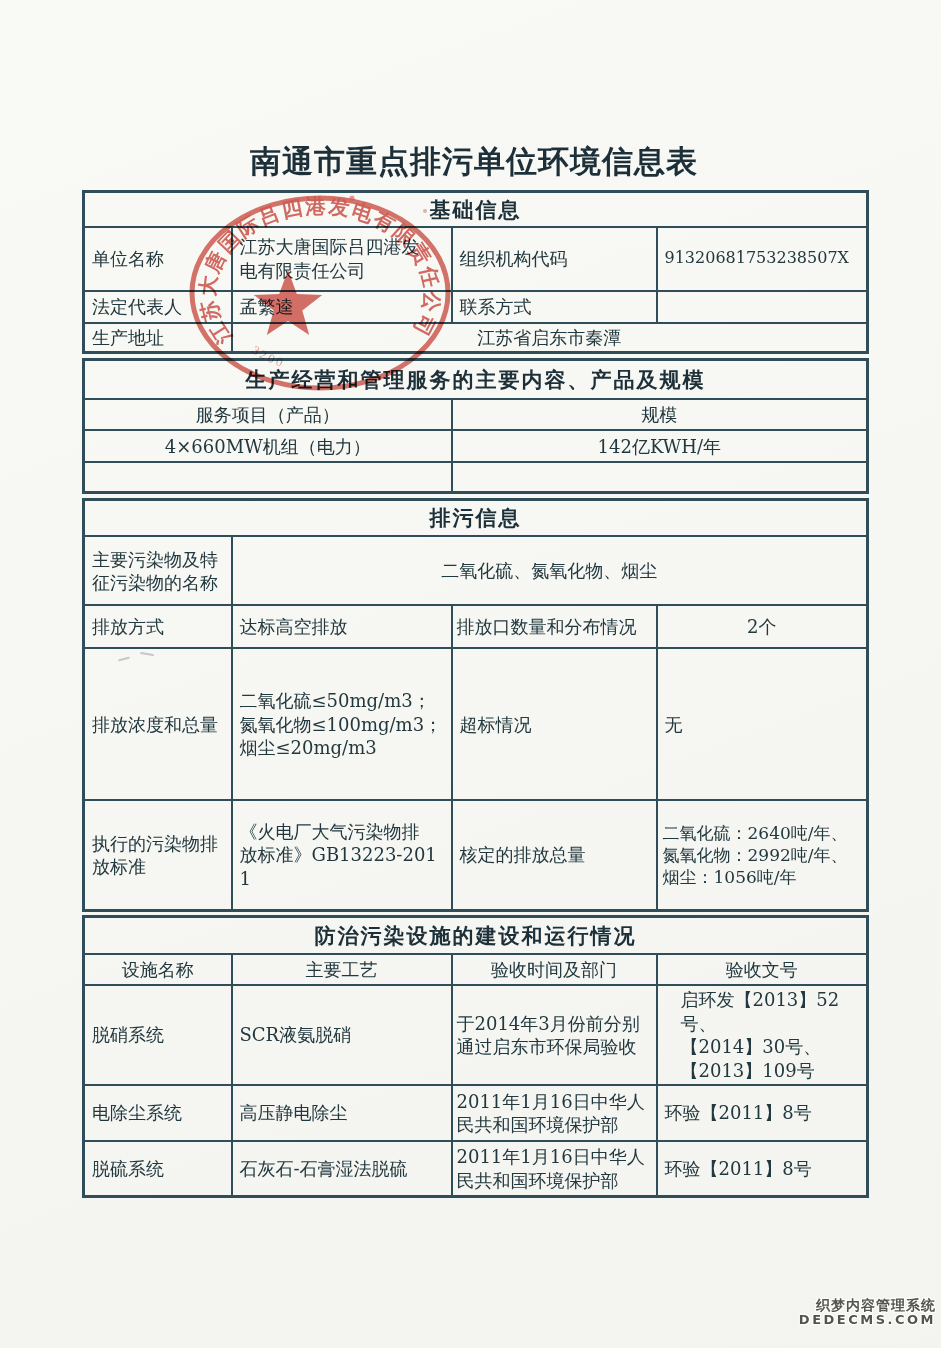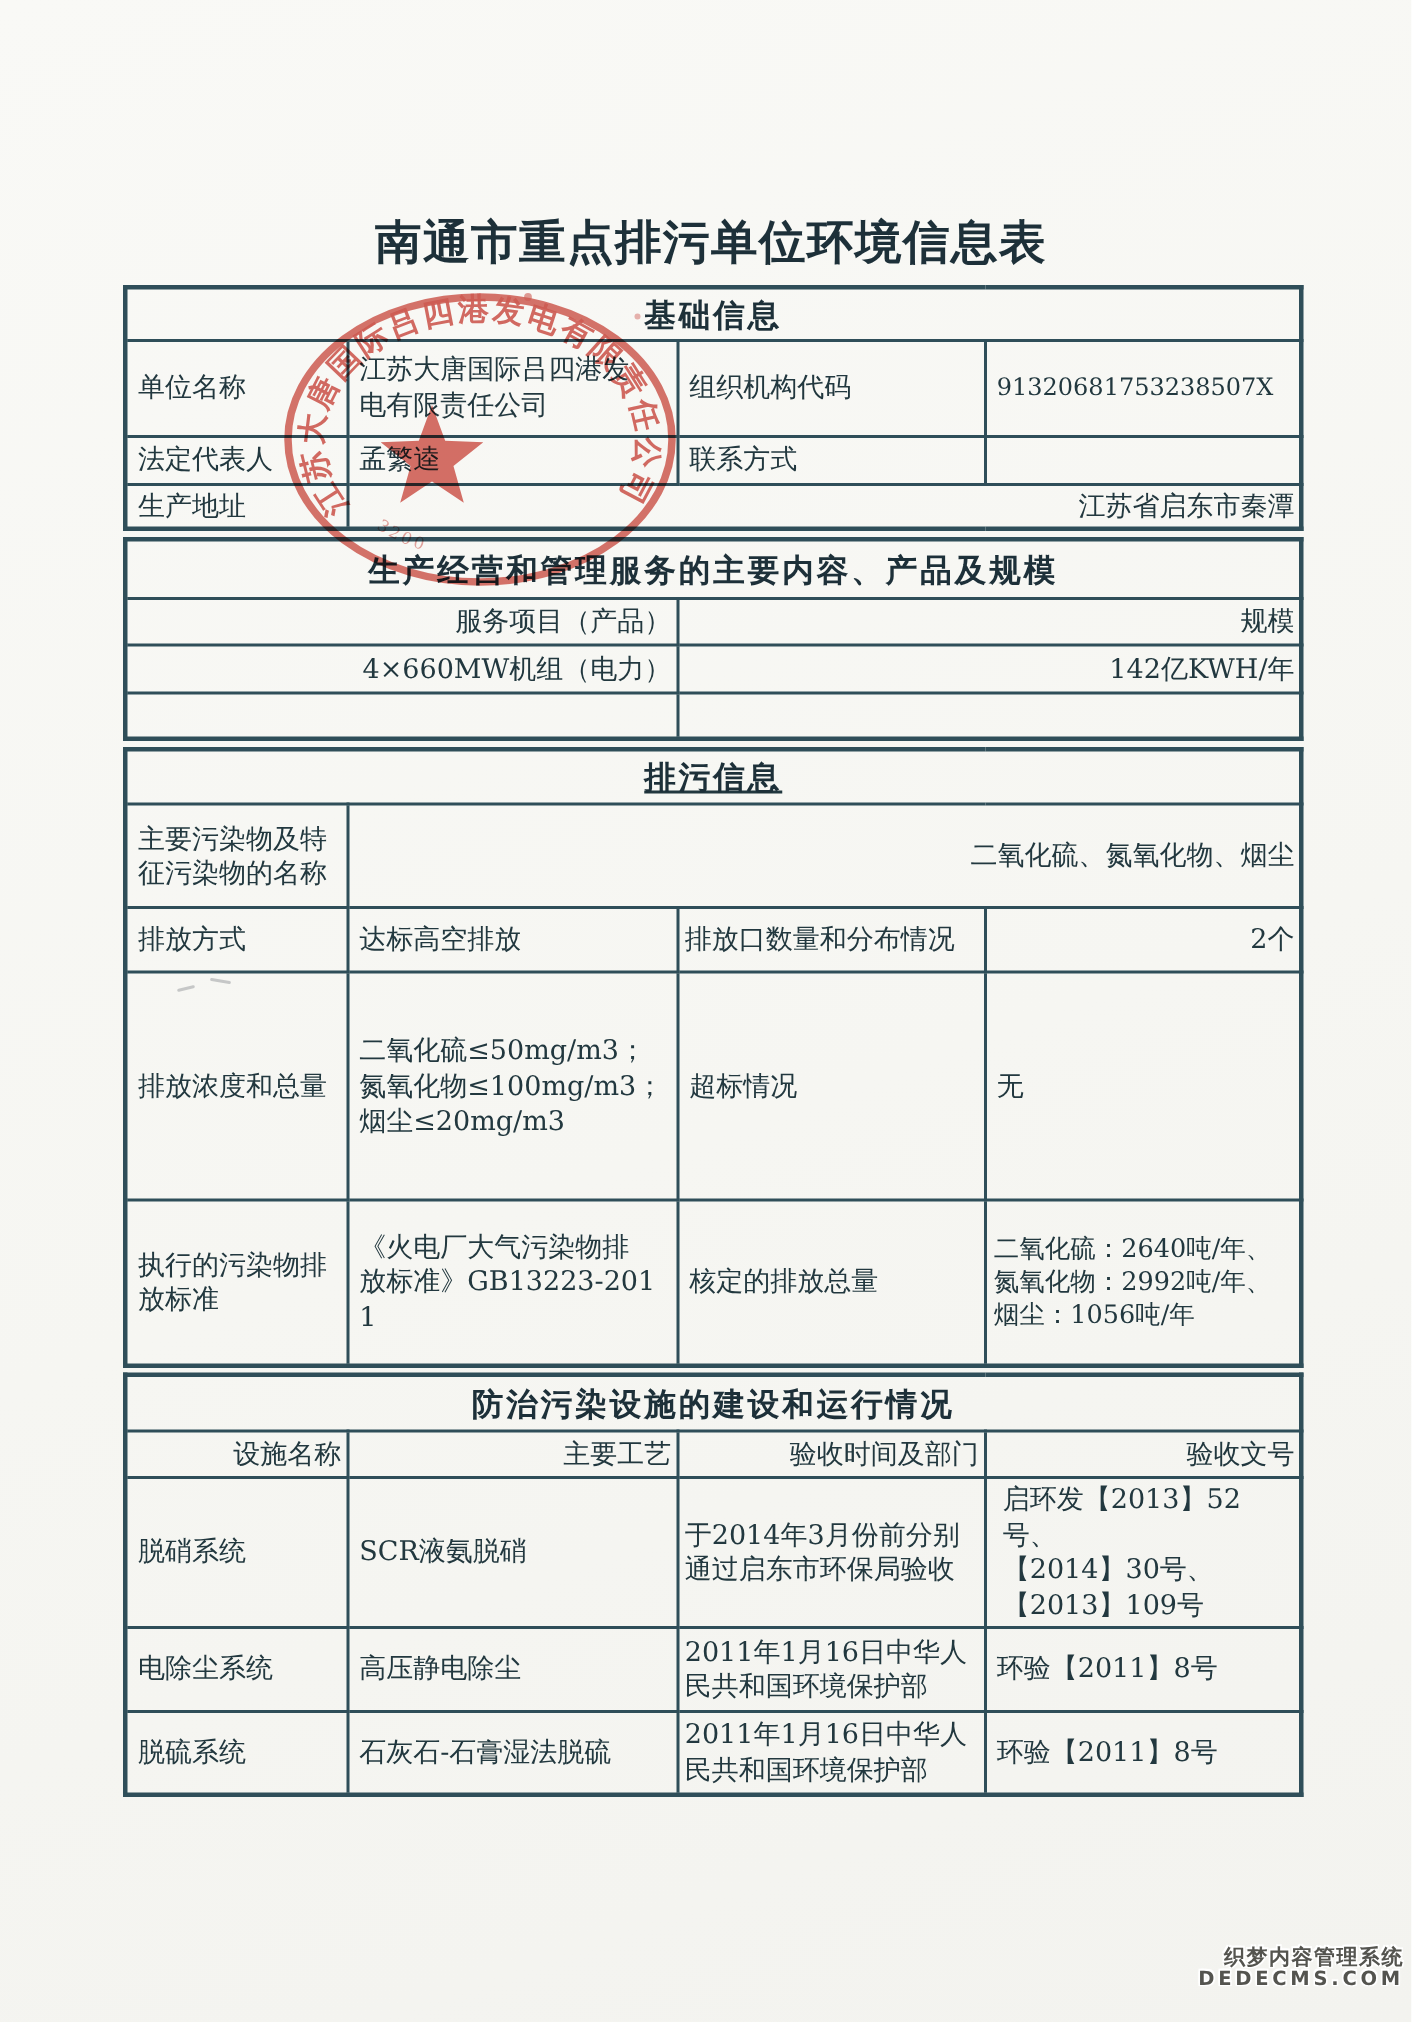--- a/index.html
+++ b/index.html
@@ -25,26 +25,26 @@
     border:2px solid #2f4e59;
     font-size:18px;font-weight:normal;
     padding:2px 7px;line-height:1.3;
     word-break:break-all;vertical-align:middle;
     color:#22383f;
   }
   .sec-heading{
     font-size:21px;font-weight:bold;text-align:center;
     letter-spacing:2px;color:#1d3039;padding:2px;
   }
-  .center{text-align:right;padding:2px 3px;}
+  .center{text-align:center;padding:2px 3px;}
   .prelines{white-space:pre-line;}
   
   .h-sec1{height:35px;}  .h-r-unit{height:64px;}  .h-r-legal{height:32px;} .h-r-addr{height:15px;}
   .h-sec2{height:40px;}  .h-r-prodhead{height:31px;} .h-r-prod{height:32px;} .h-r-empty{height:30px;}
-  .h-sec3{height:37px;text-decoration:underline;}  .h-r-pollut{height:69px;} .h-r-method{height:43px;}
+  .h-sec3{height:37px;}  .h-r-pollut{height:69px;} .h-r-method{height:43px;}
   .h-r-conc{height:152px;} .h-r-std{height:110px;}
   .h-sec4{height:38px;}  .h-r-fachead{height:31px;} .h-r-fac1{height:85px;}
   .h-r-fac2{height:56px;} .h-r-fac3{height:56px;margin-top:20px;}
   .h-sec5{height:37px;}  .h-r-eiahead{height:35px;}
 
   .stamp{
     position:absolute;left:185px;top:190px;width:280px;height:220px;
     mix-blend-mode:multiply;opacity:.82;pointer-events:none;
   }
   .stamp text{font-family:"DejaVu Serif","Liberation Serif",serif;}
@@ -183,21 +183,21 @@
         <td class="center">设施名称</td>
         <td class="center">主要工艺</td>
         <td class="center">验收时间及部门</td>
         <td class="center">验收文号</td>
       </tr>
       <tr class="h-r-fac1">
         <td>脱硝系统</td>
         <td>SCR液氨脱硝</td>
         <td class="prelines" style="padding:2px 4px">于2014年3月份前分别
 通过启东市环保局验收</td>
-        <td class="prelines" style="padding:2px 11px">启环发【2013】52号、
+        <td class="prelines" style="padding:2px 23px">启环发【2013】52号、
 【2014】30号、
 【2013】109号</td>
       </tr>
       <tr class="h-r-fac2">
         <td>电除尘系统</td>
         <td>高压静电除尘</td>
         <td class="prelines" style="padding:2px 4px">2011年1月16日中华人
 民共和国环境保护部</td>
         <td>环验【2011】8号</td>
       </tr>

